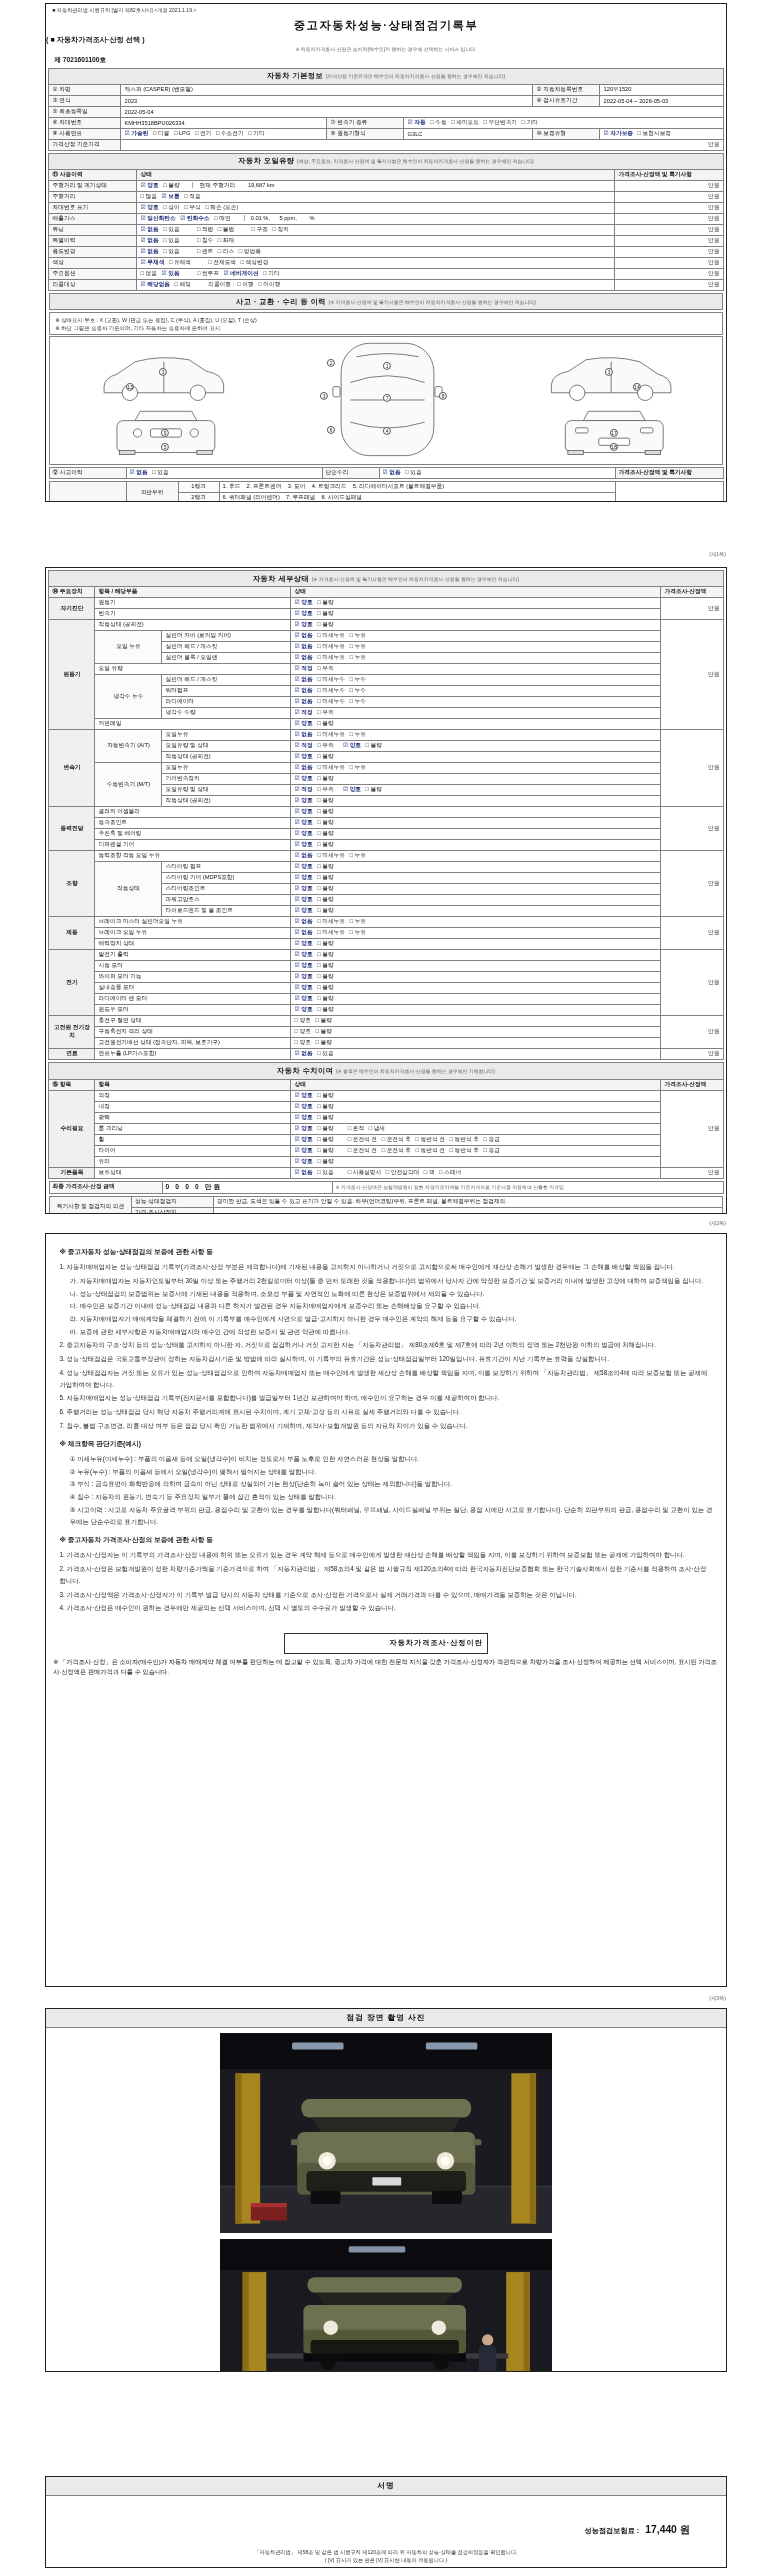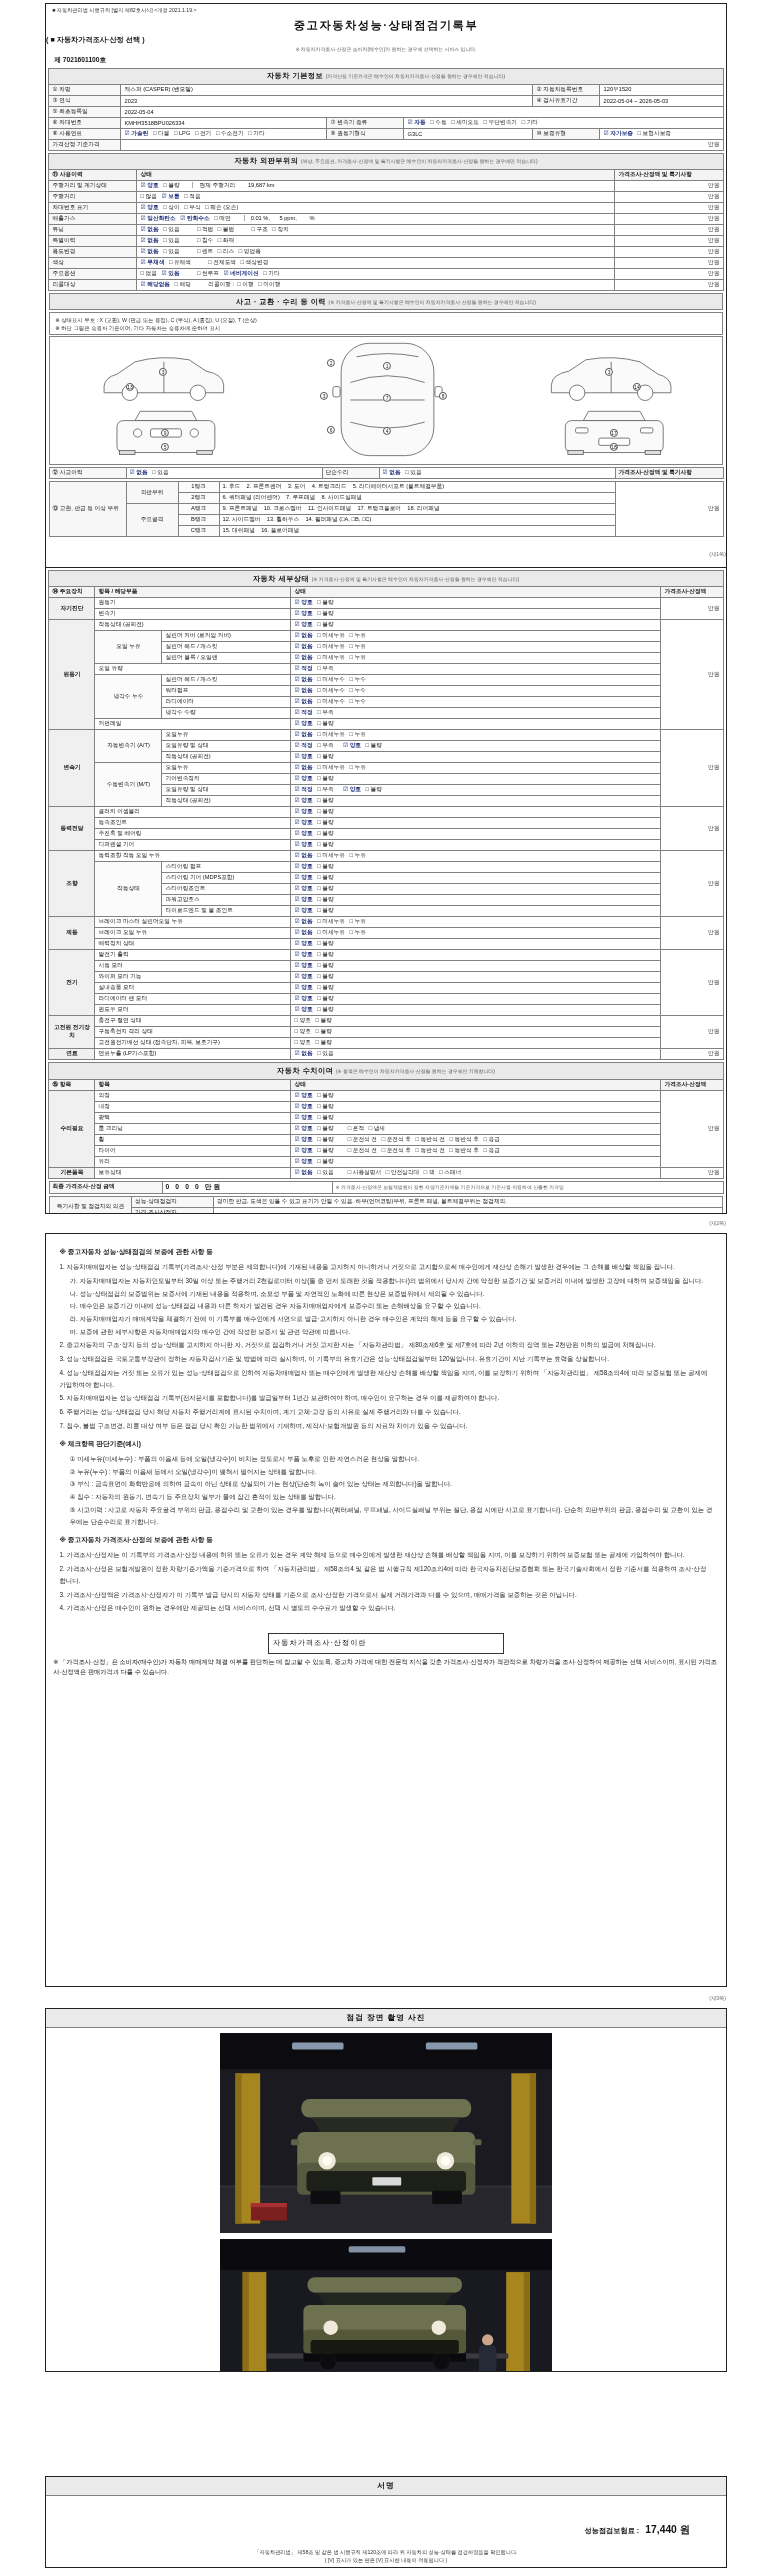--- a/index.html
+++ b/index.html
@@ -1,21 +1,21 @@
 <!DOCTYPE html>
 <html style="font-size:8.2px"><head>
 <meta charset="utf-8">
 <title>중고자동차성능·상태점검기록부</title>
 <style>
   *{box-sizing:border-box}
   html,body{margin:0;padding:0}
   body{width:773px;height:2576px;position:relative;background:#ffffff;
        font-family:"Liberation Sans","DejaVu Sans",sans-serif;color:#111}
   .pagebox{position:absolute;left:45px;width:682px;border:0.8px solid #222;background:#fff;overflow:hidden}
-  #box1{top:3.1px;height:595px}
+  #box1{top:3.1px;height:499px}
   #box2{top:567px;height:647px}
   #box3{top:1233px;height:754px}
   #box4{top:2008px;height:364px}
   #box5{top:2476px;height:92px}
   .pagemark{position:absolute;right:47px;font-size:5.2px;color:#666}
 
   .form-ref{font-size:5.2px;color:#333;padding:3.1px 6.2px 0}
   .title{text-align:center;font-size:11.3px;font-weight:bold;letter-spacing:1.5px;margin-top:4.1px}
   .subtitle{text-align:left;font-size:7.2px;font-weight:bold;margin-top:2.1px}
   .subnote{text-align:center;font-size:4.9px;color:#555;margin-top:1px}
@@ -46,21 +46,21 @@
   .diagram svg{display:block;margin-left:17.5px}
   .dgn{position:absolute;width:8.2px;height:8.2px;line-height:7.2px;border:0.5px solid #555;border-radius:50%;
        font-size:4.9px;text-align:center;background:#fff;transform:translate(-50%,-50%);color:#222}
 
   .sec-bar{background:#eaeaea;border-bottom:0.5px solid #828282;text-align:center;font-weight:bold;
            font-size:7.7px;padding:4.1px;letter-spacing:1px}
   .notice-wrap{padding:6.2px 13.4px;font-size:6.4px;line-height:1.9;color:#222}
   .n-h{font-weight:bold;margin:6.2px 0 2.1px;font-size:6.7px}
   .n-p{margin:1.5px 0}
   .n-i{margin:0.5px 0 0.5px 10.3px}
-  .pbox{width:236px;margin:11.3px auto 3.1px;border:0.8px solid #333;text-align:left;font-weight:normal;
+  .pbox{width:204px;margin:11.3px auto 3.1px;border:0.8px solid #333;text-align:right;font-weight:bold;
         font-size:7.2px;padding:4.1px;letter-spacing:1px}
   .pbox-text{margin:3.1px 7.2px;font-size:6.2px;line-height:1.7}
 
   .photo{width:332px;margin:5.2px auto;display:block}
   .photo svg{display:block}
 
   .sign-wrap{position:relative;height:72px}
   .fee{position:absolute;right:36px;top:27px;font-size:7.2px;font-weight:bold}
   .fee .val{font-size:10.3px;margin-left:4.1px}
   .sign-foot{position:absolute;bottom:4.1px;width:100%;text-align:center;font-size:5.2px;color:#333;line-height:1.55}
@@ -127,21 +127,21 @@
     </table>
 
   <table class="t">
     <colgroup>
         <col style="width:88px">
         <col style="width:478px">
         <col style="width:108px">
       </colgroup>
     <tbody>
         <tr class="sec">
-      <th colspan="3"><span>자동차 외판부위의</span>
+      <th colspan="3"><span>자동차 오일유량</span>
       <span class="note">(색상, 주요옵션, 가격조사·산정액 및 특기사항은 매수인이 자동차가격조사·산정을 원하는 경우에만 적습니다)</span></th>
     </tr>
     <tr>
       <td class="colh">⑪ 사용이력</td>
       <td class="colh">상태</td>
       <td class="colh">가격조사·산정액 및 특기사항</td>
     </tr>
     </tbody>
       <tbody id="overall-body">
         <tr>

